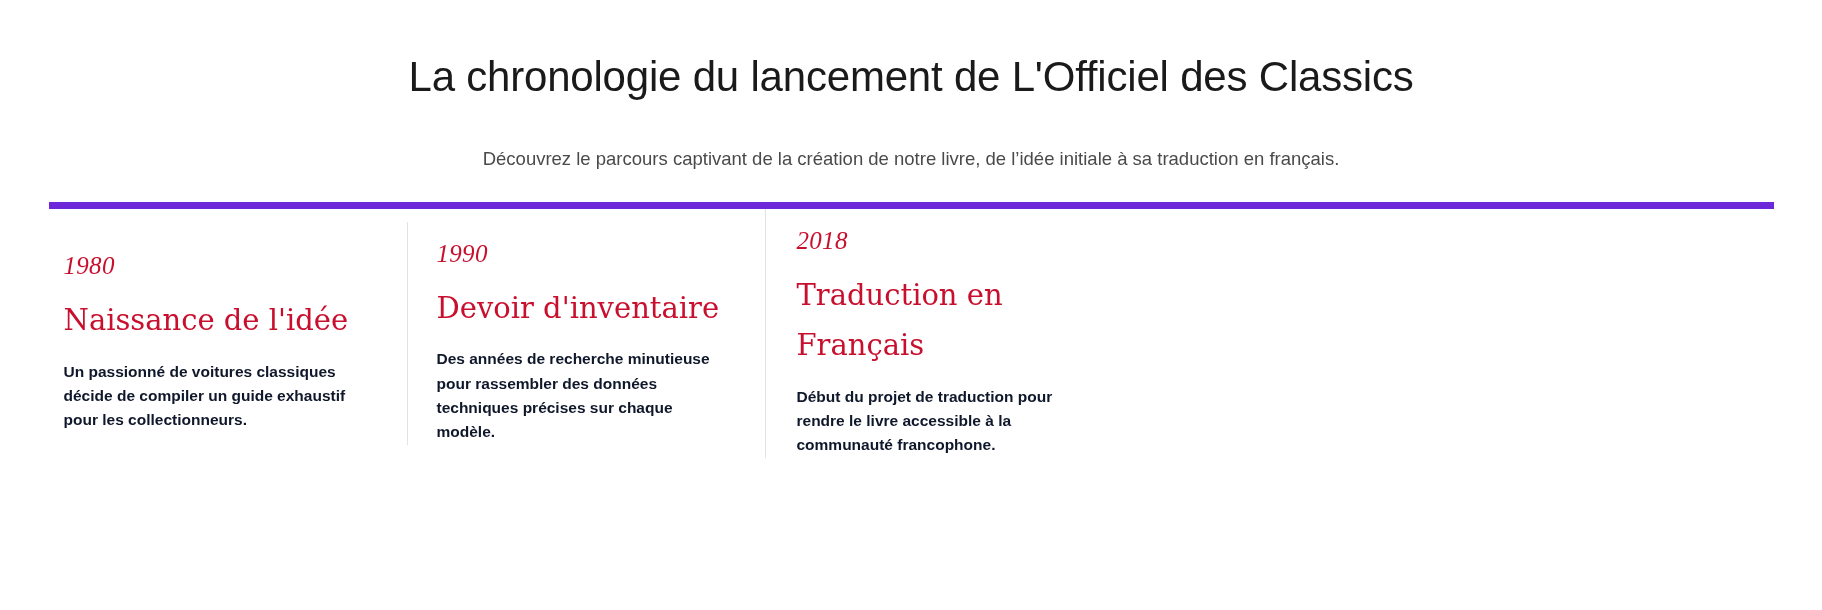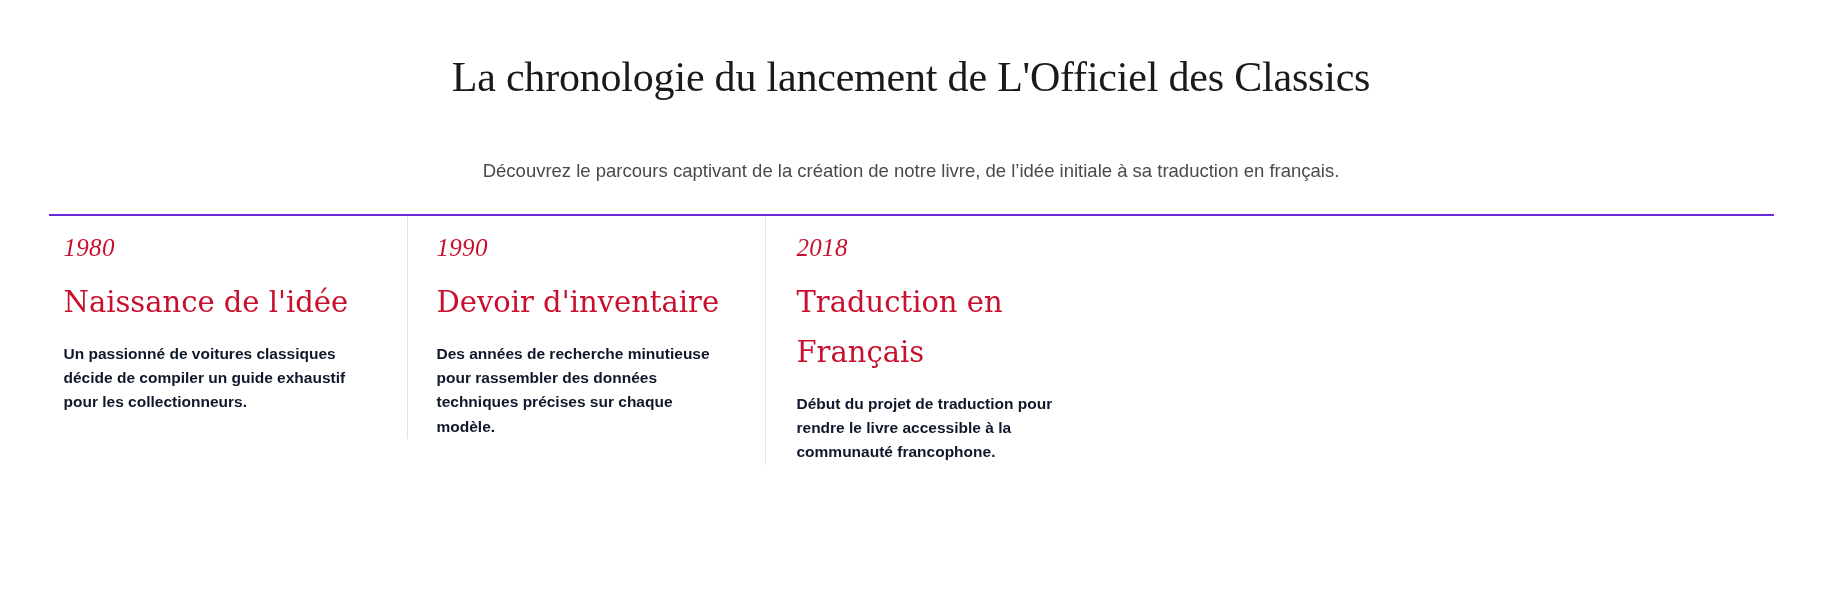--- a/index.html
+++ b/index.html
@@ -19,44 +19,44 @@
     position: relative;
     width: 1822px;
     height: 610px;
     box-sizing: border-box;
   }
   .header {
     padding-top: 52px;
     text-align: center;
   }
   .page-title {
-    font-family: Liberation Serif, serif;
+    font-family: Liberation Sans, sans-serif;
     font-size: 42px;
     font-weight: 400;
     letter-spacing: -0.2px;
     color: #1a1a1a;
     margin: 0;
     line-height: 1.2;
   }
   .page-subtitle {
-    margin: 12px;
+    margin: 0;
     padding-top: 44px;
     font-family: "Liberation Sans", sans-serif;
     font-size: 18.5px;
     font-weight: 400;
     color: #4a4a4a;
     line-height: 1.4;
   }
   .timeline {
     margin: 30px auto 13px auto;
     width: 1725px;
     box-sizing: border-box;
-    border-top: 2px solid #6d28d9;
+    border-top: 7px solid #6d28d9;
     display: flex;
-    align-items: flex-start;
+    align-items: center;
   }
   .tl-item {
     box-sizing: border-box;
     padding: 18px 34px 0 14px;
     position: relative;
   }
   .tl-item + .tl-item {
     border-left: 1px solid #e2e2e2;
   }
   .tl-item.c0 { width: 358px; padding-left: 15px; }

